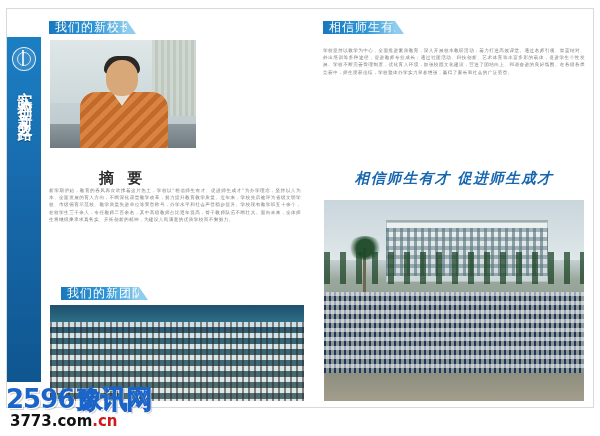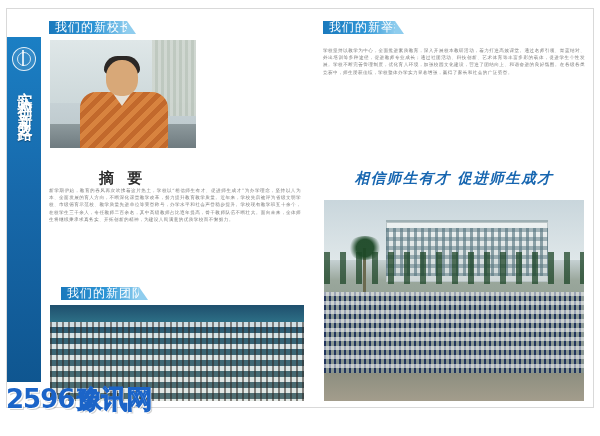--- a/index.html
+++ b/index.html
@@ -357,21 +357,21 @@
         <div class="sky"></div>
         <div class="bleachers"></div>
         <div class="heads"></div>
 
       </div>
 
     </div>
 
     <div class="col-right">
 
-      <div class="sec-head" style="left:8px; top:12px; width:72px;">我们的新举措</div>
+      <div class="sec-head" style="left:8px; top:12px; width:72px;">相信师生有才</div>
 
       <div class="textblock blurred" style="left:8px; top:38px; width:262px; height:108px;">学校坚持以教学为中心，全面推进素质教育，深入开展校本教研活动，着力打造高效课堂。通过名师引领、青蓝结对、外出培训等多种途径，促进教师专业成长；通过社团活动、科技创新、艺术体育等丰富多彩的载体，促进学生个性发展。学校不断完善管理制度，优化育人环境，加强校园文化建设，营造了团结向上、和谐奋进的良好氛围。在各级各类竞赛中，师生屡获佳绩，学校整体办学实力显著增强，赢得了家长和社会的广泛赞誉。</div>
 
       <div class="slogan">相信师生有才   促进师生成才</div>
 
       <div class="photo" id="campus-photo">
         <div class="sky2"></div>
         <div class="building"></div>
         <div class="windows"></div>
         <div class="trees"></div>
@@ -381,14 +381,17 @@
 
       </div>
 
     </div>
 
   </div>
 
   <div class="wm-big">
     <span>2596</span><span class="cn">豫讯网</span>
   </div>
+  <div class="wm-url">
+    <span>3773.com</span><span class="dotcn">.cn</span>
+  </div>
 
 </div>
 
 </body></html>

